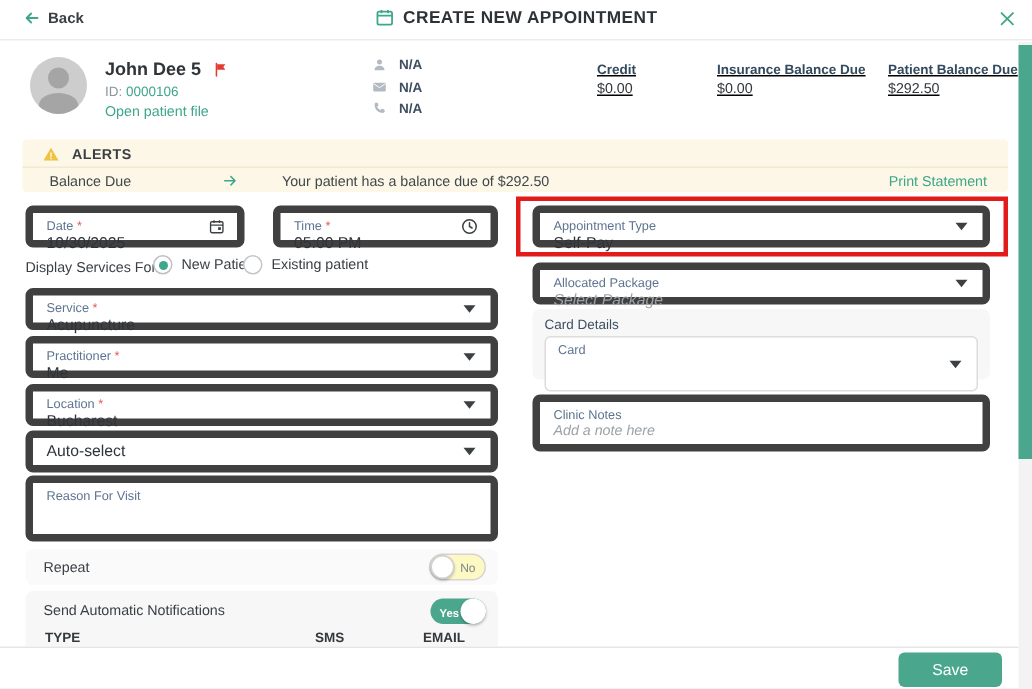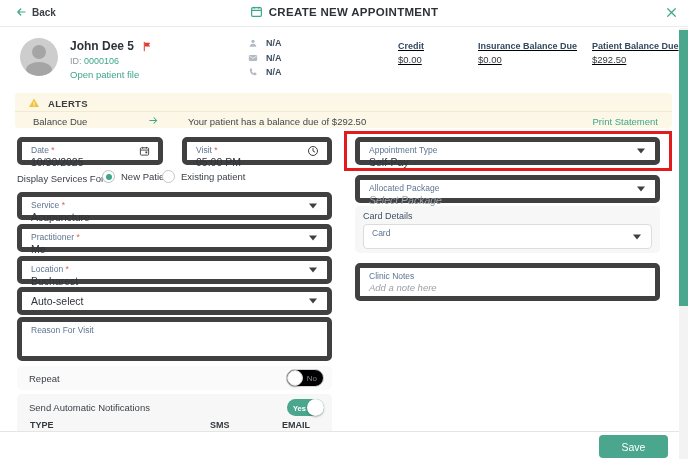--- a/index.html
+++ b/index.html
@@ -68,38 +68,38 @@
   .radio { width:13px; height:13px; border:1px solid #c3c7cb; border-radius:50%; background:#fff; position:relative; }
   .radio.checked { border-color:#bcC0c4; }
   .radio.checked::after { content:""; position:absolute; left:2.5px; top:2.5px; width:6px; height:6px; border-radius:50%; background:#3ea68b; }
   .radio-row { display:flex; align-items:center; gap:6px; }
   .radio-label { font-size:9.5px; color:#3a3f44; }
 
   
   .panel { background:#f7f7f7; border-radius:5px; }
   .row-label { font-size:9.5px; color:#3a3f44; }
   .toggle-off { position:absolute; right:8px; top:50%; transform:translateY(-50%); width:38px; height:18px;
-                border:1px solid #d4d4d4; border-radius:10px; background:#000000;text-align:right; }
+                border:1px solid #d4d4d4; border-radius:10px; background:#fef9c3;text-align:right; }
   .toggle-off .knob { position:absolute; left:0px; top:0px; width:16px; height:16px; border-radius:50%;
                 background:#fff; border:1px solid #d0d0d0; box-shadow:0 1px 2px rgba(0,0,0,.25); }
   .toggle-off .tlabel { position:absolute; right:6px; top:4px; font-size:8px; color:#7e868d; }
   .toggle-on { position:absolute; right:8px; top:5px; width:37px; height:17px; border-radius:10px; background:#4aa68d; }
   .toggle-on .knob { position:absolute; right:0px; top:0px; width:17px; height:17px; border-radius:50%;
                 background:#fff; box-shadow:0 1px 2px rgba(0,0,0,.3); }
   .toggle-on .tlabel { position:absolute; left:6px; top:4.5px; font-size:7.5px; font-weight:700; color:#fff; }
 
   .th { position:absolute; font-size:9px; font-weight:700; color:#33383d; }
 
   
   .red-box { left:344px; top:131px; width:328px; height:40px; border:3px solid #e21b1b; pointer-events:none; z-index:5; }
 
   
   .card-panel { left:355px; top:206px; width:305px; height:47px; }
   .card-panel .sec-label { position:absolute; left:8px; top:5px; font-size:9px; color:#3e4f63; }
-  .card-inner { position:absolute; left:8px; top:18px; width:289px; height:25px; background:#fff;
+  .card-inner { position:absolute; left:8px; top:18px; width:289px; height:37px; background:#fff;
                 border:1px solid #dcdcdc; border-radius:4px; }
   .card-inner .flabel { position:absolute; left:8px; top:3px; }
 
   
   .footer { left:0; top:431px; width:679px; height:28px; background:#fff; border-top:1px solid #e5e5e5; }
   .save-btn { position:absolute; right:11px; top:3px; width:69px; height:23px; background:#4aa68d; border:none;
               border-radius:4px; color:#fff; font-size:10.5px; font-family:"Liberation Sans",sans-serif;
               cursor:pointer; }
 </style>
 </head>
@@ -223,21 +223,21 @@
     <span class="field-icon ic">
       <svg width="11" height="11" viewBox="0 0 24 24">
           <rect x="3" y="5" width="18" height="16" rx="2" stroke="currentColor" stroke-width="2" fill="none"></rect>
           <path d="M3 10h18M8 3v4M16 3v4" stroke="currentColor" stroke-width="2" fill="none"></path>
           <rect x="14" y="13" width="4" height="4" fill="currentColor"></rect>
         </svg>
     </span>
   </div>
 
   <div class="abs field" style="left:182px; top:137px; width:150px; height:28px;">
-    <div class="flabel"><span>Visit</span> <span class="req">*</span></div>
+    <div class="flabel"><span>Time</span> <span class="req">*</span></div>
     <div class="fvalue">05:00 PM</div>
     <span class="field-icon ic">
       <svg width="12" height="12" viewBox="0 0 24 24">
           <circle cx="12" cy="12" r="9" stroke="currentColor" stroke-width="2" fill="none"></circle>
           <path d="M12 7v5l3.5 2" stroke="currentColor" stroke-width="2" fill="none" stroke-linecap="round"></path>
         </svg>
     </span>
   </div>
 
   <div class="abs field" style="left:355px; top:137px; width:305px; height:28px;">

